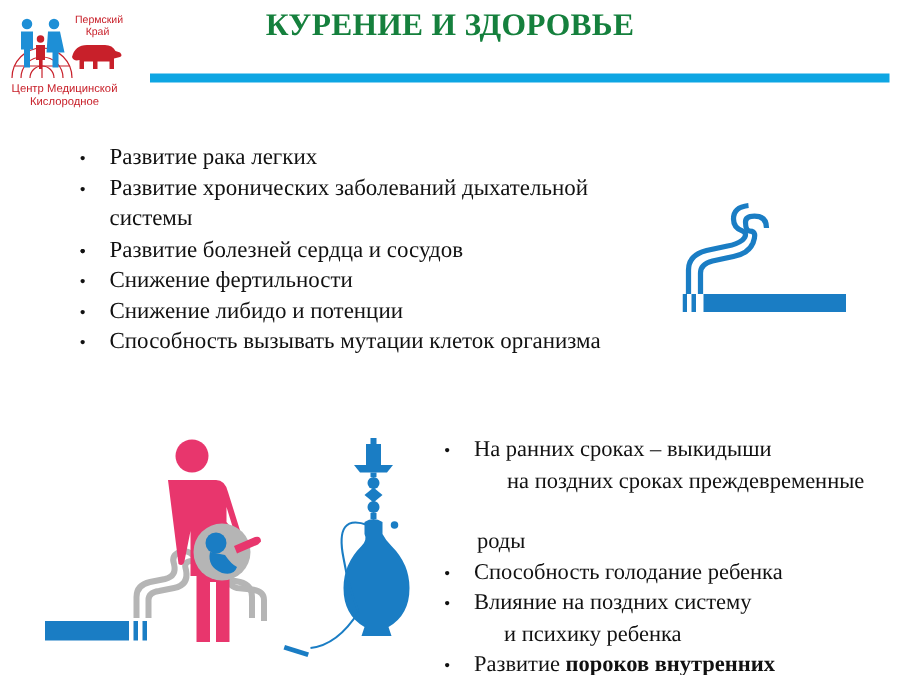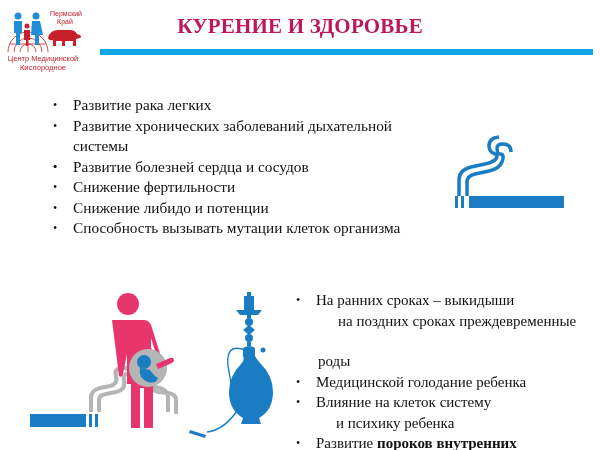--- a/index.html
+++ b/index.html
@@ -1,20 +1,20 @@
 <!DOCTYPE html>
 <html><head>
 <meta charset="utf-8">
 <style>
   html, body { margin: 0; padding: 0; }
   body { width: 600px; height: 450px; background: #ffffff; position: relative; overflow: hidden; font-family: "Liberation Serif", "DejaVu Serif", serif; color: #111; }
   .abs { position: absolute; }
   .logo { left: 4px; top: 4px; width: 80px; height: 68px; }
   .logo-text { position: absolute; font-family: "Liberation Sans", sans-serif; color: #c8202a; font-size: 7px; line-height: 8px; text-align: center; }
-  .title { left: 150px; top: 14px; width: 300px; text-align: center; font-size: 21px; font-weight: bold; letter-spacing: 0.2px; color: #be185d; }
+  .title { left: 150px; top: 4px; width: 300px; text-align: center; font-size: 21px; font-weight: bold; letter-spacing: 0.2px; color: #15803d; }
   .title-bar { left: 100px; top: 49px; width: 493px; height: 6px; background: #0ea6e3; }
   ul.list { list-style: none; margin: 0; padding: 0; }
   ul.list li { position: relative; padding-left: 20px; font-size: 15.3px; line-height: 20.5px; }
   ul.list li .bullet { position: absolute; left: 0; top: 0; font-size: 12px; }
   .list1 { left: 53px; top: 95px; width: 400px; }
   .list2 { left: 296px; top: 290px; width: 304px; }
   .list2 li { font-size: 15px !important; line-height: 20.5px !important; }
   .list2 .cont { display: block; }
   .bold { font-weight: bold; }
 </style>
@@ -123,19 +123,19 @@
   </g>
 </svg>
 
 <ul class="abs list list2">
   <li>
     <span class="bullet">•</span><span>На ранних сроках – выкидыши</span>
     <span class="cont" style="padding-left:2px;margin-left:20px;">на поздних сроках преждевременные</span>
     <span class="cont" style="height:20px;"></span>
     <span class="cont" style="padding-left:2px;">роды</span>
   </li>
-  <li><span class="bullet">•</span><span>Медицинской голодание ребенка</span></li>
+  <li><span class="bullet">•</span><span>Способность голодание ребенка</span></li>
   <li>
-    <span class="bullet">•</span><span>Влияние на клеток систему</span>
+    <span class="bullet">•</span><span>Влияние на поздних систему</span>
     <span class="cont" style="padding-left:20px;">и психику ребенка</span>
   </li>
   <li><span class="bullet">•</span><span>Развитие </span><span class="bold">пороков внутренних</span></li>
 </ul>
 
 </body></html>

